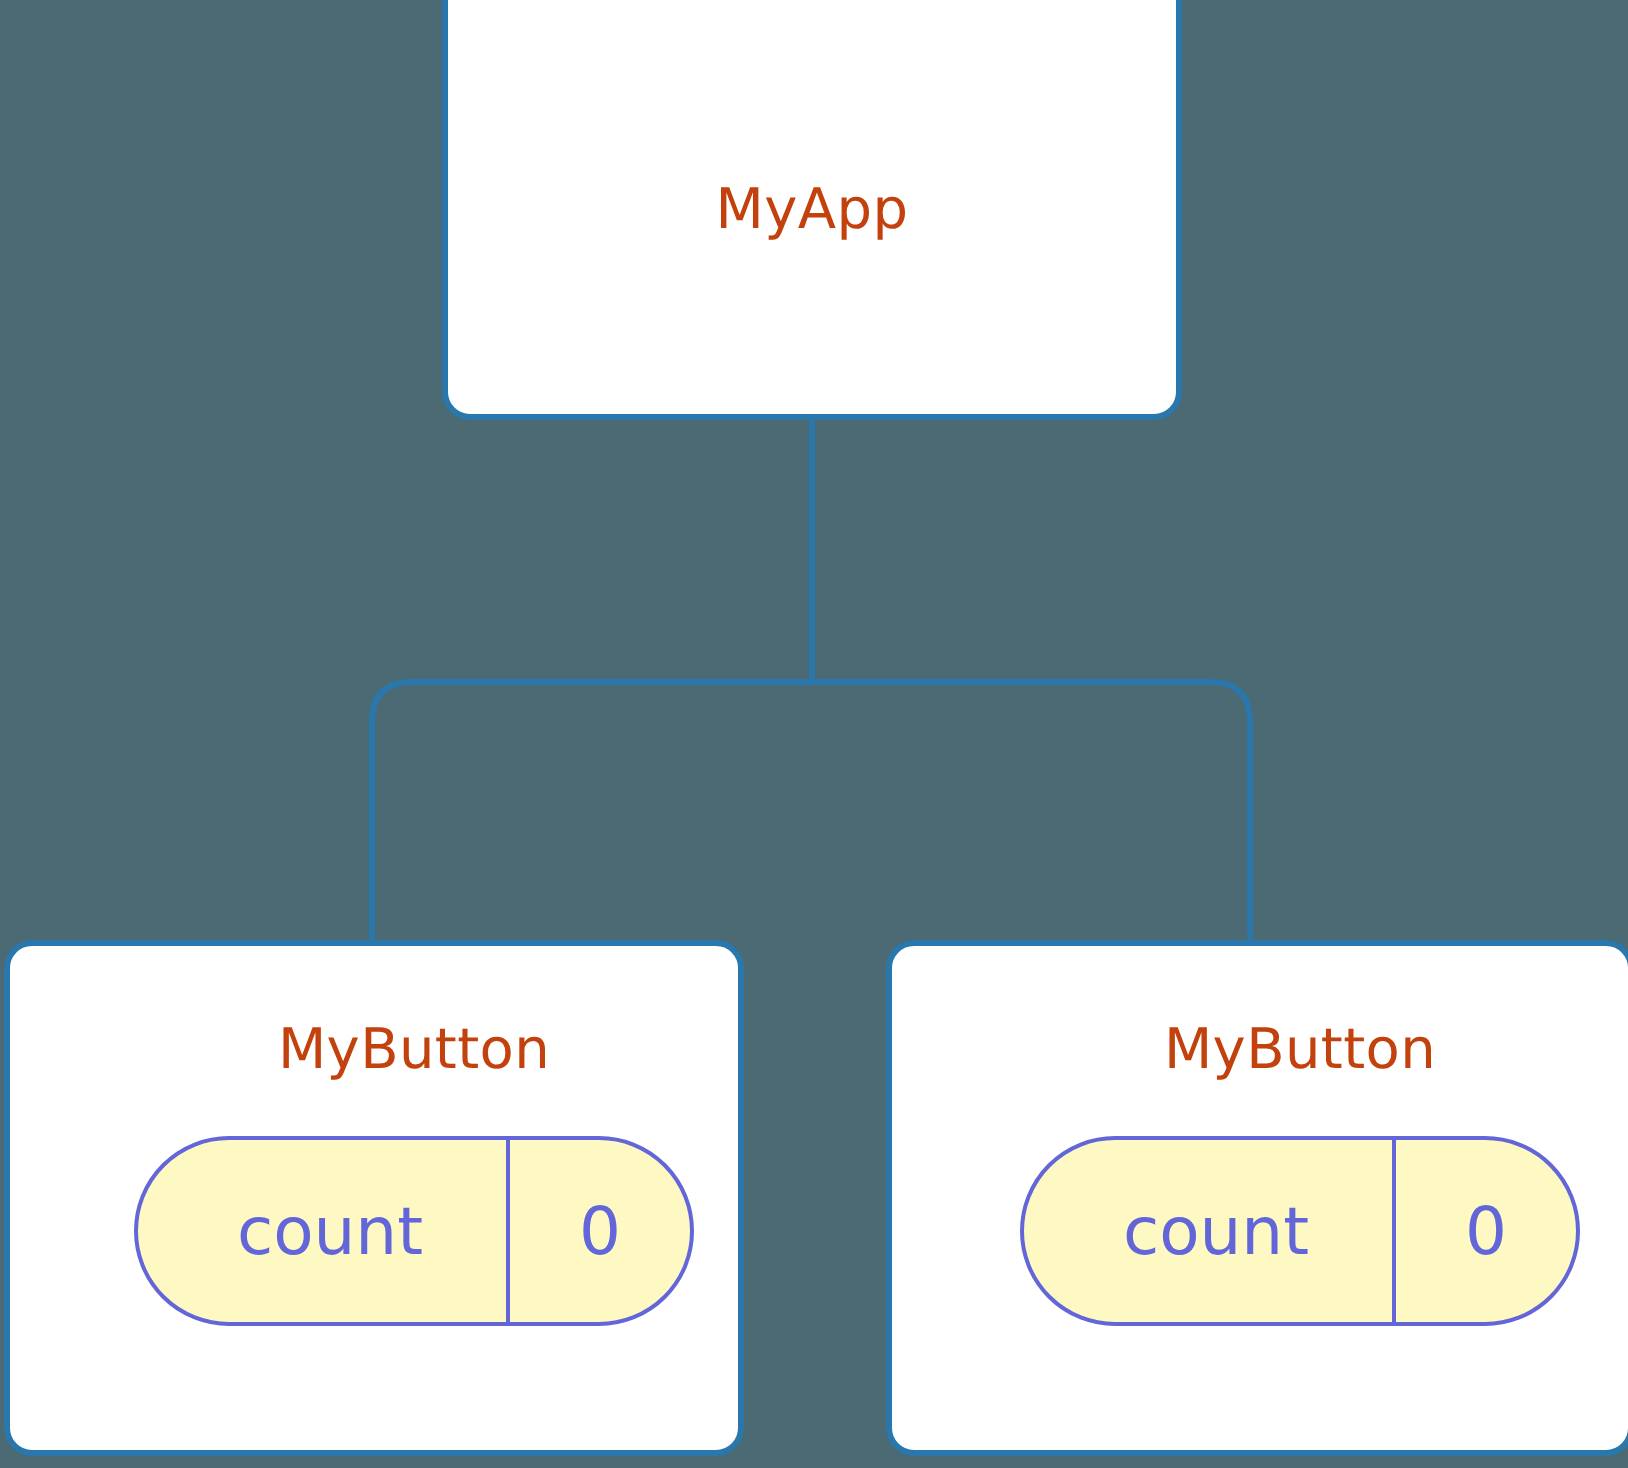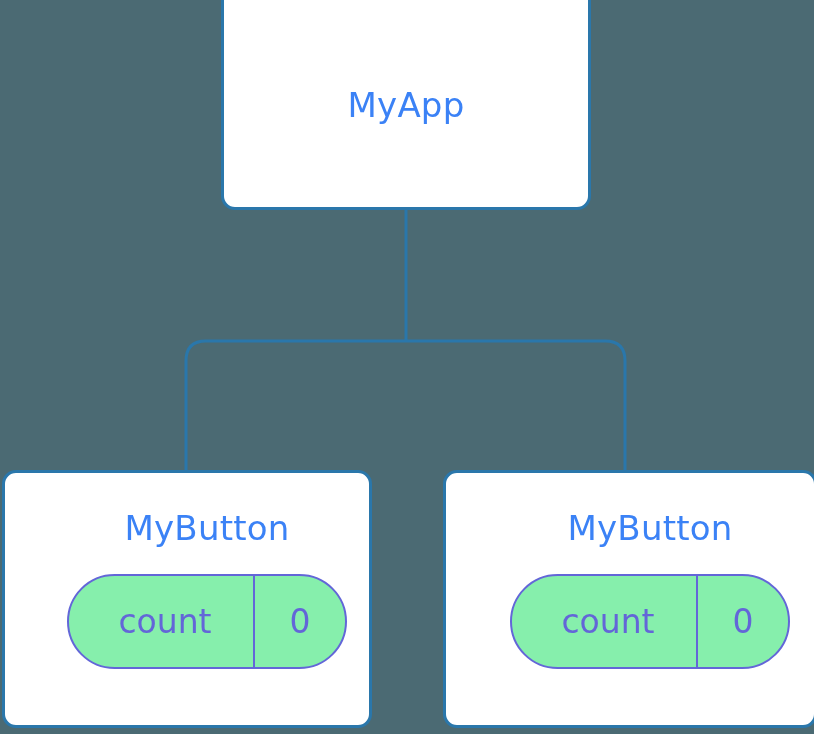--- a/index.html
+++ b/index.html
@@ -61,42 +61,42 @@
     left: 2px;
     width: 370px;
   }
 
   .node-child-right {
     left: 443px;
     width: 374px;
   }
 
   .node-title {
-    color: #3b82f6;
-    font-size: 34px;
+    color: #c2410c;
+    font-size: 28px;
     line-height: 1;
     letter-spacing: 0.2px;
     white-space: nowrap;
   }
 
   .node-root .node-title {
     position: relative;
     top: 17px;
   }
 
   
   .state-pill {
     margin-top: 29px;
     box-sizing: border-box;
     height: 95px;
     border: 2px solid #6366d8;
     border-radius: 48px;
     display: flex;
     align-items: stretch;
-    background: #86efac;
+    background: #fef9c3;
     overflow: hidden;
   }
 
   .state-key,
   .state-value {
     display: flex;
     align-items: center;
     justify-content: center;
     color: #6366d8;
     font-size: 33px;

